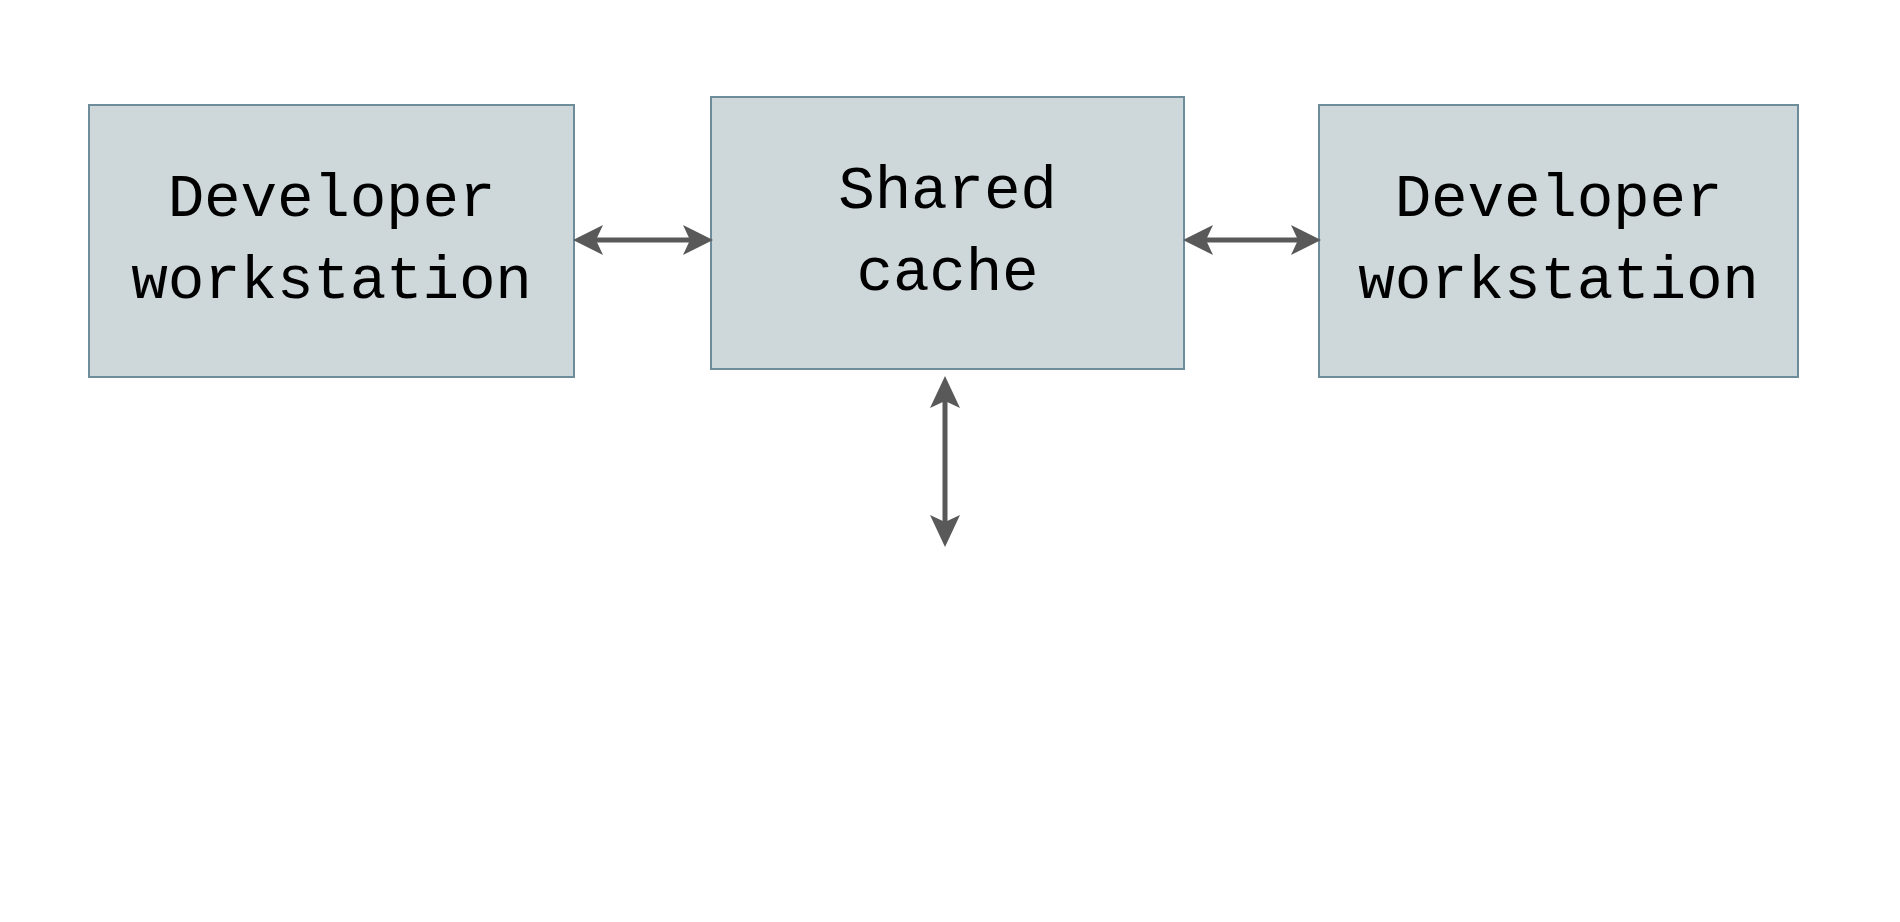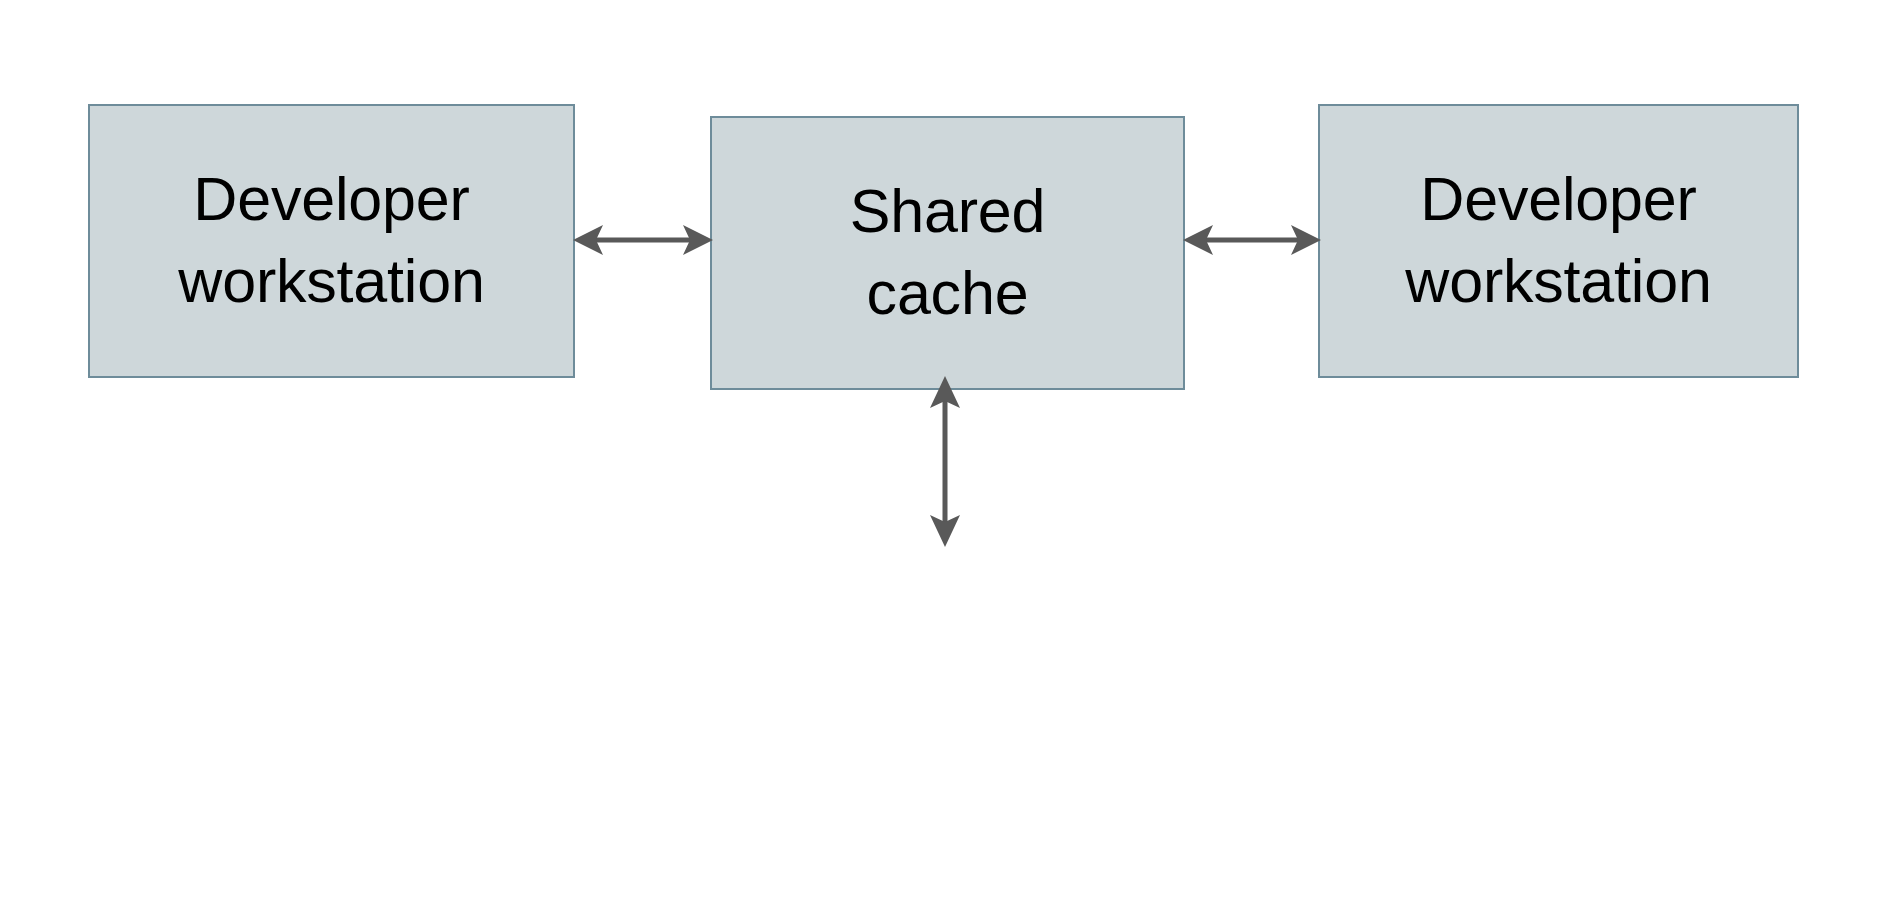--- a/index.html
+++ b/index.html
@@ -9,20 +9,21 @@
   }
   body {
     font-family: "Liberation Sans", sans-serif;
   }
   #canvas {
     position: relative;
     width: 1900px;
     height: 922px;
     background: #ffffff;
     overflow: hidden;
+    font-family: Liberation Mono, monospace;
   }
   .node {
     position: absolute;
     box-sizing: border-box;
     background: #ced7da;
     border: 2px solid #6e8c9a;
     display: flex;
     align-items: center;
     justify-content: center;
     text-align: center;
@@ -40,21 +41,21 @@
     position: absolute;
     overflow: visible;
   }
   .edge svg {
     display: block;
     overflow: visible;
   }
 
   
   #node-dev-left   { left: 88px;   top: 104px;  width: 487px; height: 274px; }
-  #node-shared     { left: 710px;  top: 116px;  width: 475px; height: 274px; }
+  #node-shared     { left: 710px;  top: 96px;  width: 475px; height: 274px; }
   #node-dev-right  { left: 1318px; top: 104px;  width: 481px; height: 274px; }
   #node-ci         { left: 710px;  top: 545px;  width: 475px; height: 290px; }
 
   
   #edge-left   { left: 573px;  top: 215px; width: 140px; height: 50px; }
   #edge-right  { left: 1183px; top: 215px; width: 138px; height: 50px; }
   #edge-bottom { left: 920px;  top: 376px; width: 50px;  height: 171px; }
 </style>
 </head>
 <body>

